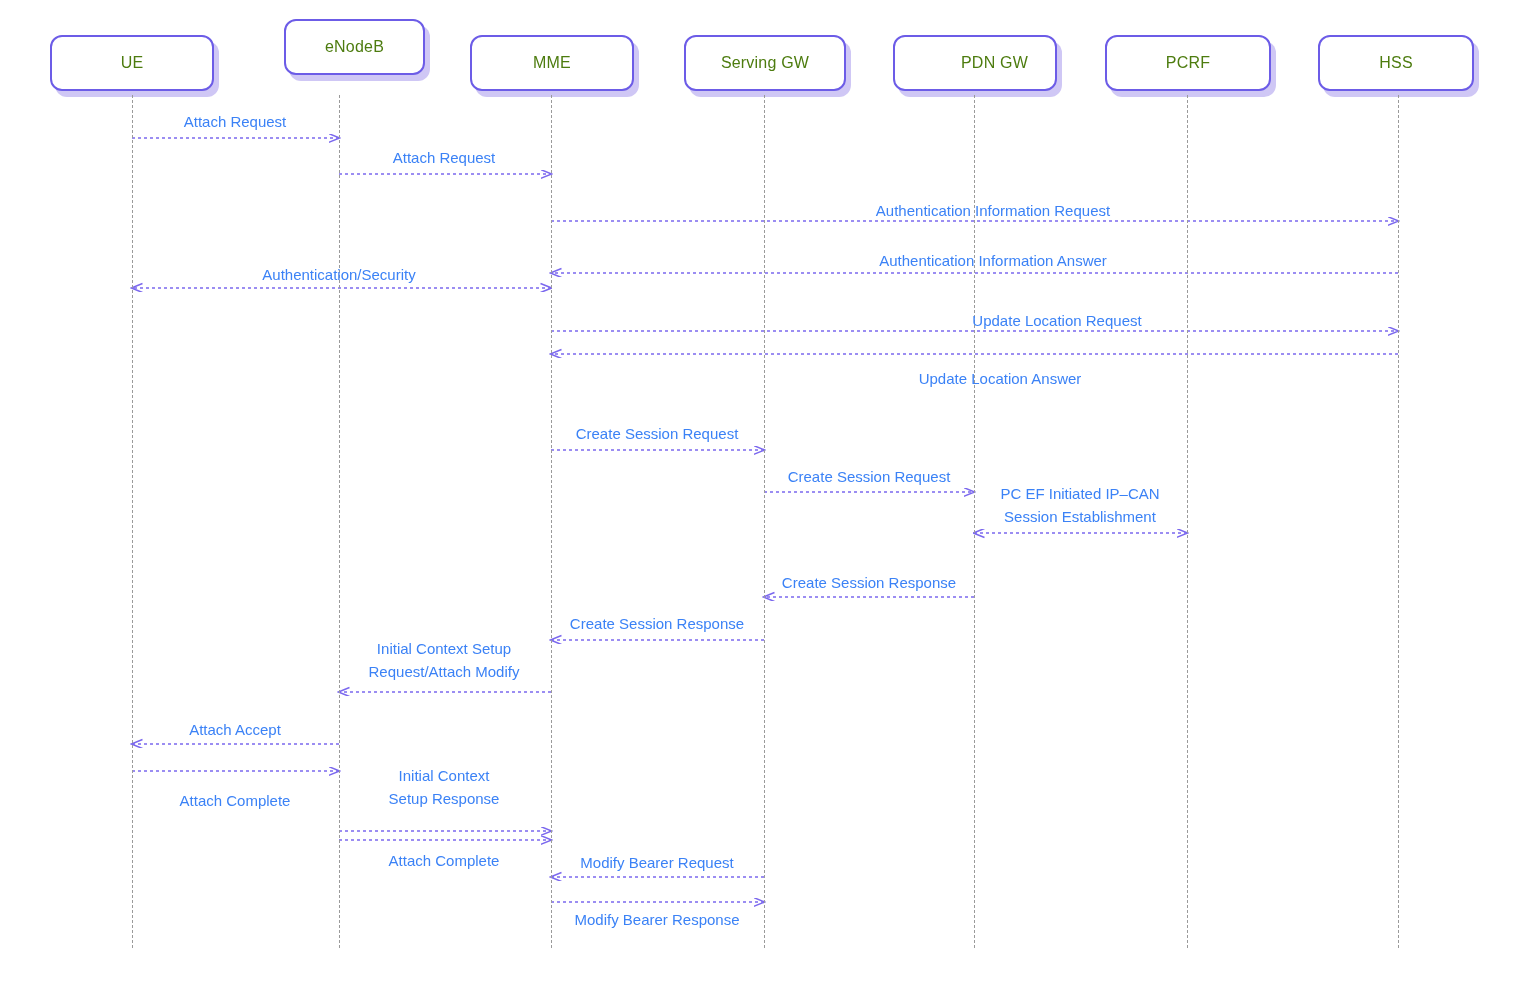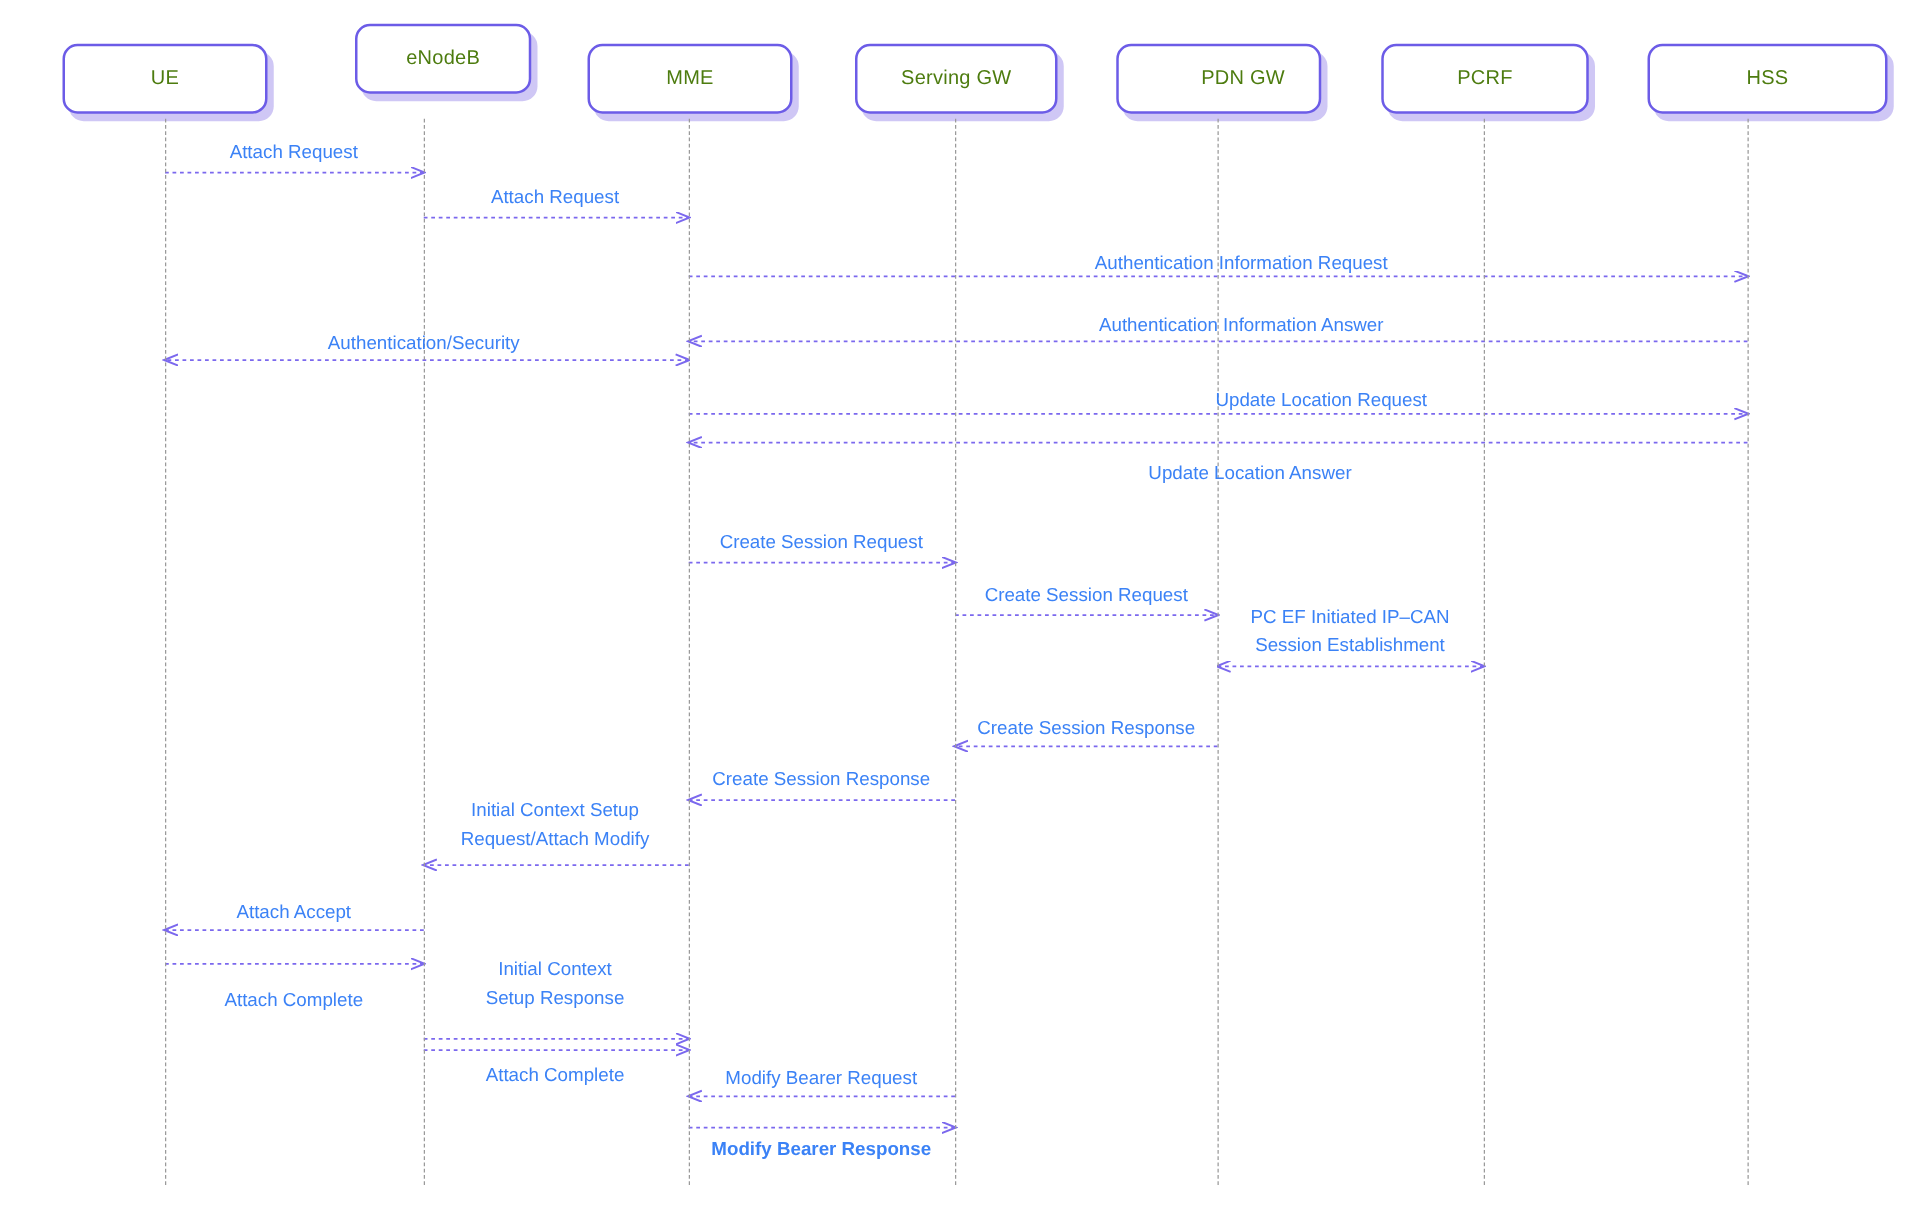--- a/index.html
+++ b/index.html
@@ -107,21 +107,21 @@
       </div>
       <div class="actor-box" style="left: 684px; top: 35px; width: 162px;">
         <span class="actor-label">Serving GW</span>
       </div>
       <div class="actor-box" style="left: 893px; top: 35px; width: 164px; padding-left: 39px;">
         <span class="actor-label">PDN GW</span>
       </div>
       <div class="actor-box" style="left: 1105px; top: 35px; width: 166px;">
         <span class="actor-label">PCRF</span>
       </div>
-      <div class="actor-box" style="left: 1318px; top: 35px; width: 192px;">
+      <div class="actor-box" style="left: 1318px; top: 35px; width: 156px;">
         <span class="actor-label">HSS</span>
       </div>
     </div>
   <div id="lifelines-layer">
       <div class="lifeline" style="left: 132px; top: 95px; height: 853px;"></div>
       <div class="lifeline" style="left: 339px; top: 95px; height: 853px;"></div>
       <div class="lifeline" style="left: 551px; top: 95px; height: 853px;"></div>
       <div class="lifeline" style="left: 764px; top: 95px; height: 853px;"></div>
       <div class="lifeline" style="left: 974px; top: 95px; height: 853px;"></div>
       <div class="lifeline" style="left: 1187px; top: 95px; height: 853px;"></div>
@@ -142,16 +142,16 @@
       <div class="msg-label" style="left: 869px; top: 571px;">Create Session Response</div>
       <div class="msg-label" style="left: 657px; top: 612px;">Create Session Response</div>
       <div class="msg-label" style="left: 444px; top: 637px;">Initial Context Setup
 Request/Attach Modify</div>
       <div class="msg-label" style="left: 235px; top: 718px;">Attach Accept</div>
       <div class="msg-label" style="left: 235px; top: 789px;">Attach Complete</div>
       <div class="msg-label" style="left: 444px; top: 764px;">Initial Context
 Setup Response</div>
       <div class="msg-label" style="left: 444px; top: 849px;">Attach Complete</div>
       <div class="msg-label" style="left: 657px; top: 851px;">Modify Bearer Request</div>
-      <div class="msg-label" style="left: 657px; top: 908px; font-weight: bold;">Modify Bearer Response</div>
+      <div class="msg-label" style="left: 657px; top: 908px;">Modify Bearer Response</div>
     </div>
 
 </div>
 
 </body></html>

